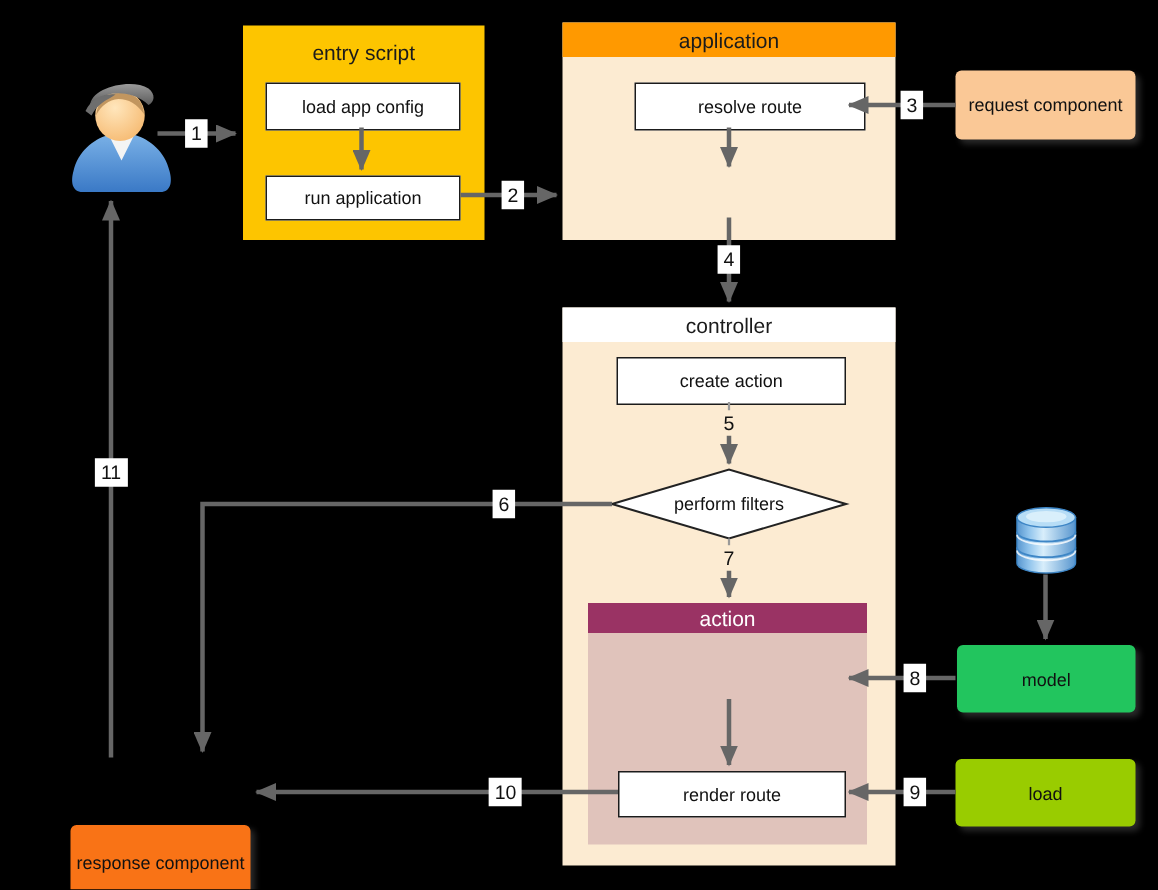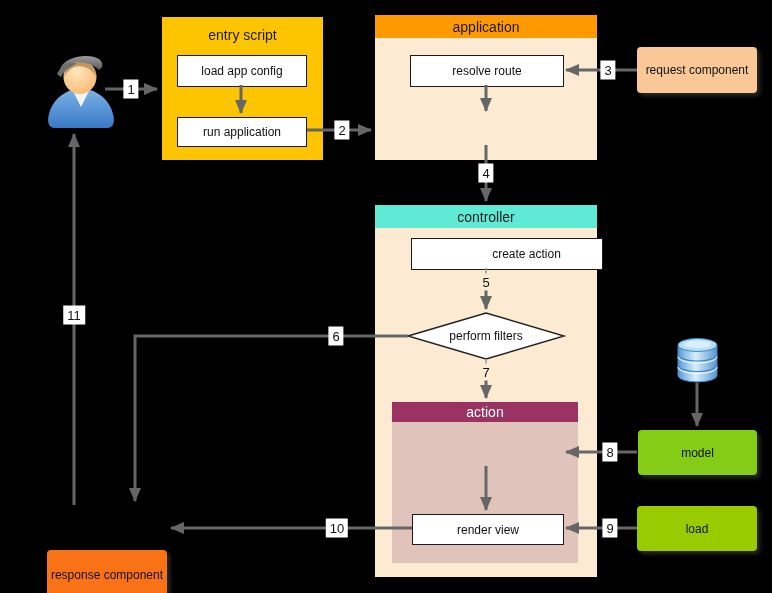--- a/index.html
+++ b/index.html
@@ -15,33 +15,33 @@
     display:flex;align-items:center;justify-content:center;font-size:12px;color:#111;}
   .rnode{position:absolute;z-index:10;border-radius:4px;display:flex;align-items:center;
     justify-content:center;font-size:12px;color:#111;white-space:nowrap;
     box-shadow:3px 3px 4px rgba(120,120,120,0.35);}
   
   .n-entry{left:162px;top:17px;width:161px;height:143px;background:#FDC500;}
   .n-entry .panel-header{height:36px;background:transparent;}
   .n-app{left:375px;top:15px;width:222px;height:145px;background:#FCEBD2;}
   .n-app .panel-header{background:#FF9900;}
   .n-ctrl{left:375px;top:205px;width:222px;height:372px;background:#FCEBD2;}
-  .n-ctrl .panel-header{background:#5eead4;}
+  .n-ctrl .panel-header{background:#ffffff;}
   .n-action{left:392px;top:402px;width:186px;height:161px;background:#E0C3BB;z-index:11;}
   .n-action .panel-header{height:20px;background:#9A3364;color:#fff;}
   .b-loadcfg{left:177px;top:55px;width:128px;height:30px;}
   .b-runapp{left:177px;top:117px;width:128px;height:28px;}
-  .b-resolve{left:410px;top:55px;width:152px;height:30px;text-align:right;}
+  .b-resolve{left:423px;top:55px;width:152px;height:30px;text-align:right;}
   .b-createctrl{left:410px;top:115px;width:152px;height:30px;}
-  .b-createact{left:411px;top:238px;width:151px;height:30px;padding-left:39px;}
+  .b-createact{left:411px;top:238px;width:151px;height:30px;}
   .b-loadmodel{left:411px;top:438px;width:151px;height:28px;z-index:13;}
   .b-renderview{left:412px;top:514px;width:150px;height:29px;z-index:13;}
   .n-request{left:637px;top:47px;width:120px;height:46px;background:#FAC896;}
   .n-response{left:47px;top:505px;width:120px;height:50px;background:#f97316;margin-top:45px;}
-  .n-model{left:638px;top:430px;width:119px;height:45px;background:#84cc16;}
+  .n-model{left:638px;top:430px;width:119px;height:45px;background:#22c55e;}
   .n-view{left:637px;top:506px;width:120px;height:45px;background:#99CC00;}
   
   .diamond-label{position:absolute;left:408px;top:313px;width:156px;height:46px;z-index:25;
     display:flex;align-items:center;justify-content:center;font-size:12px;color:#111;}
   
   #connectors{position:absolute;left:0;top:0;z-index:20;pointer-events:none;}
   
   .chip{position:absolute;z-index:30;transform:translate(-50%,-50%);background:#fff;
     color:#111;font-size:13px;line-height:15px;padding:2px 4px;text-align:center;}
   .chip.cream{background:#FCEBD2;padding:1px 3px;}
@@ -90,21 +90,21 @@
   <div class="rnode n-request">request component</div>
 
   <div class="panel n-ctrl">
     <div class="panel-header">controller</div>
   </div>
   <div class="wbox b-createact">create action</div>
 
   <div class="panel n-action">
     <div class="panel-header">action</div>
   </div>
-  <div class="wbox b-renderview">render view</div>
+  <div class="wbox b-renderview">render route</div>
 
   <svg class="icon-abs" style="left:676px;top:337px" width="43" height="47" viewBox="0 0 43 47">
     <defs>
       <linearGradient id="dbGrad" x1="0" y1="0" x2="1" y2="0">
         <stop offset="0" stop-color="#5795CE"></stop>
           <stop offset="0.2" stop-color="#8FC3EC"></stop>
         <stop offset="0.45" stop-color="#D8EEFB"></stop>
           <stop offset="1" stop-color="#5795CE"></stop>
       </linearGradient>
     </defs>

